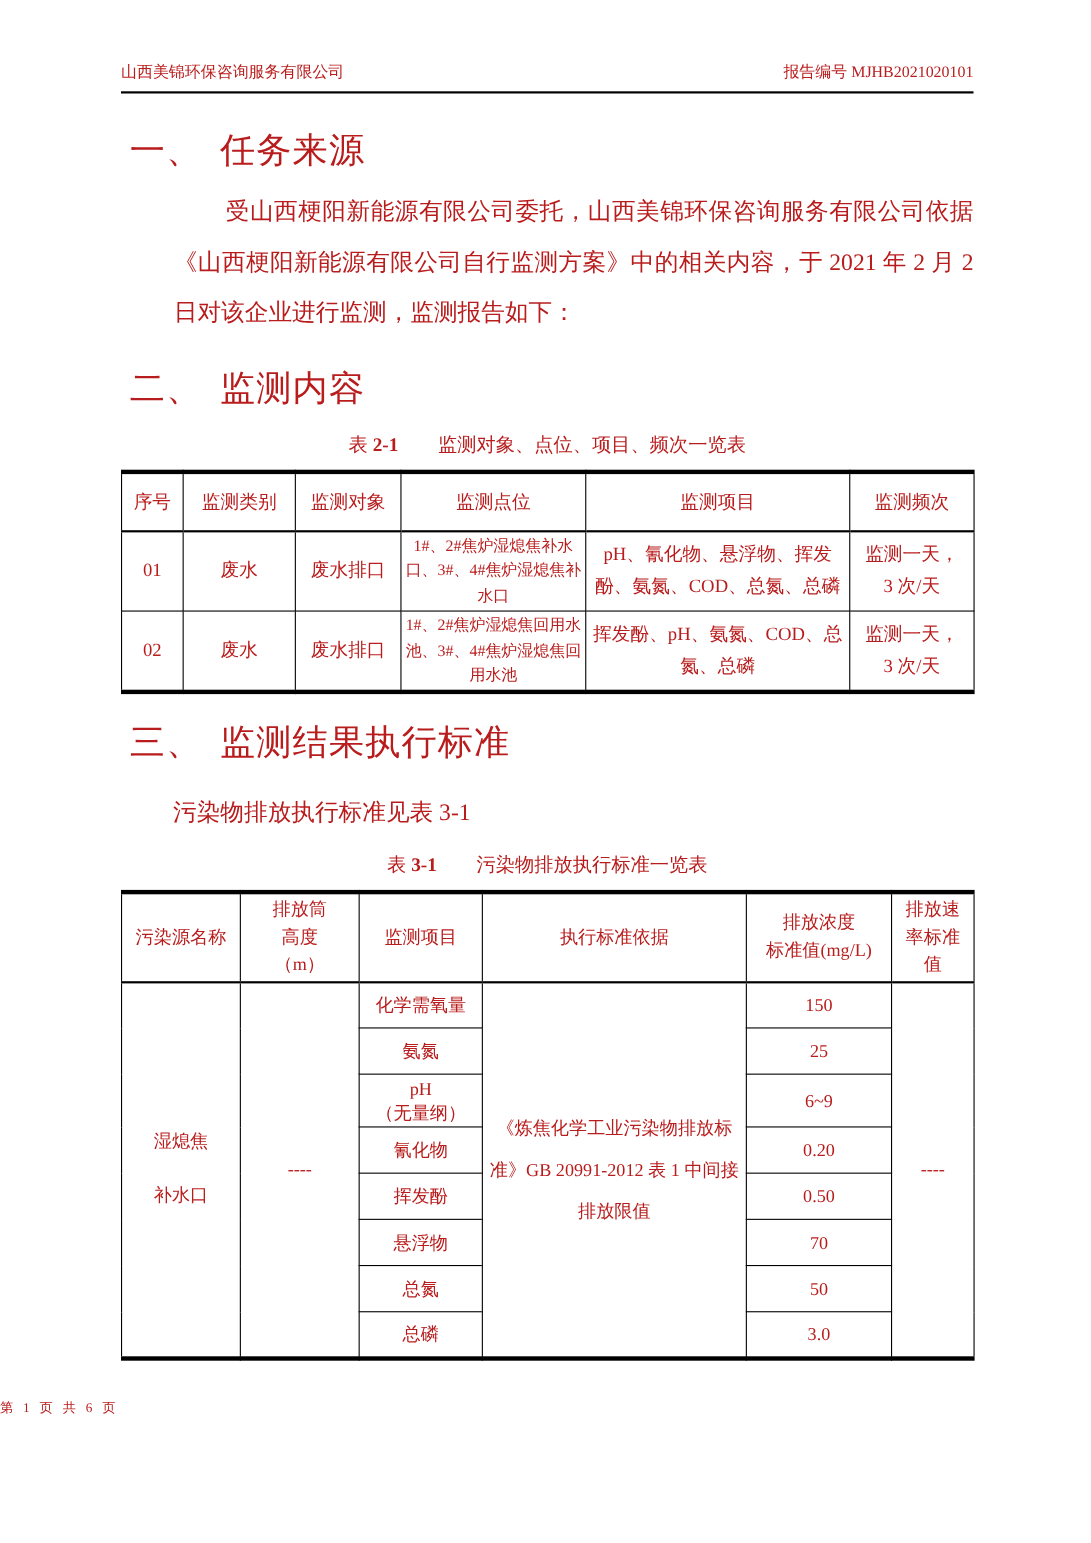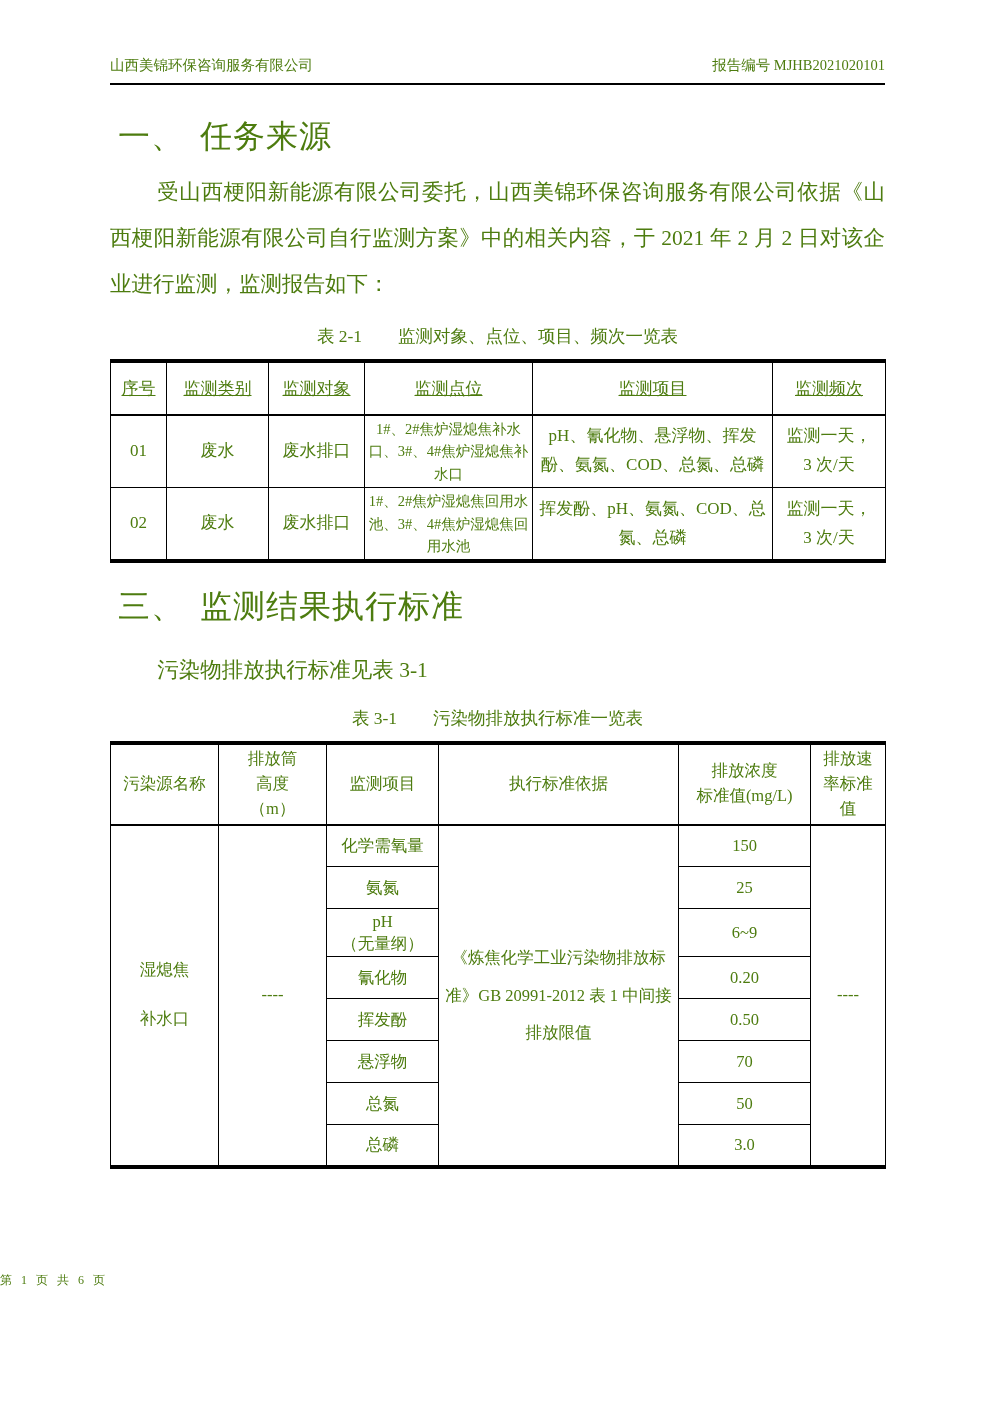--- a/index.html
+++ b/index.html
@@ -1,40 +1,40 @@
 <!DOCTYPE html>
 <html><head>
 <meta charset="utf-8">
 <style>
   html,body { margin:0; padding:0; background:#fff; }
   .page {
-    position:relative; width:992px; height:1403px; background:#fff; color:#4d7c0f;
+    position:relative; width:992px; height:1403px; background:#fff; color:#b91c1c;
     font-family:"Liberation Serif","DejaVu Serif",serif;
     box-sizing:border-box; padding:56px 107px 0 110px; overflow:hidden;
   }
   .hdr {
     display:flex; justify-content:space-between; align-items:flex-end;
     font-size:14.5px; padding-bottom:8px; border-bottom:2px solid #000;
   }
   .sec { font-size:32px; margin:30px 0 0 8px; font-weight:normal; letter-spacing:1px; }
   .sec .num { margin-right:16px; }
   .body { font-size:21.5px; line-height:2.15; margin:10px 0 0 0; }
   .ind { text-indent:2.2em; }
-  .j { text-align:justify; }
+  .j { text-align:justify;margin-left:48px; }
   .cap { text-align:center; font-size:17.5px; margin-top:16px; }
-  .cap .cap-no { font-weight:normal; }
+  .cap .cap-no { font-weight:bold; }
   .cap .cap-title { margin-left:36px; }
   .tbl { border-collapse:collapse; table-layout:fixed; width:775px; margin-top:11px;
          border-top:4px solid #000; border-bottom:4px solid #000; }
   .tbl th,.tbl td { border:1px solid #000; text-align:center; vertical-align:middle;
          padding:2px 5px; font-weight:normal; box-sizing:border-box; overflow:hidden; }
   .tbl thead th { border-bottom:2px solid #000; }
   .ml { white-space:pre-line; }
   .t21 { font-size:17px; }
-  .t21 thead tr { height:54px;text-decoration:underline; }
+  .t21 thead tr { height:54px; }
   .t21 tbody tr { height:70px; }
   .t21 td { line-height:1.7;margin-top:20px; }
   .t21 .small { font-size:14.5px; line-height:1.55; padding:2px 2px; }
   .t31 { font-size:16.5px; }
   .t31 thead tr { height:82px; }
   .t31 tbody tr { height:42px; }
   .t31 th { line-height:1.5; }
   .t31 .item { line-height:1.3; }
   .t31 .basis { line-height:2.25; }
   .t31 .srcname { line-height:2.95; }
@@ -49,20 +49,23 @@
   <div class="hdr">
     <span>山西美锦环保咨询服务有限公司</span>
     <span>报告编号 MJHB2021020101</span>
   </div>
 
   <div class="sec">
     <span class="num">一、</span><span>任务来源</span>
   </div>
   <p class="body ind j">受山西梗阳新能源有限公司委托，山西美锦环保咨询服务有限公司依据《山西梗阳新能源有限公司自行监测方案》中的相关内容，于 2021 年 2 月 2 日对该企业进行监测，监测报告如下：</p>
 
+  <div class="sec" style="margin-top:24px;">
+    <span class="num">二、</span><span>监测内容</span>
+  </div>
 
   <div class="cap">
     <span class="cap-label"><span>表</span> <span class="cap-no">2-1</span></span><span class="cap-title">监测对象、点位、项目、频次一览表</span>
   </div>
 
   <table class="tbl t21">
     <colgroup>
       <col style="width:56px">
         <col style="width:102px">
         <col style="width:96px">

